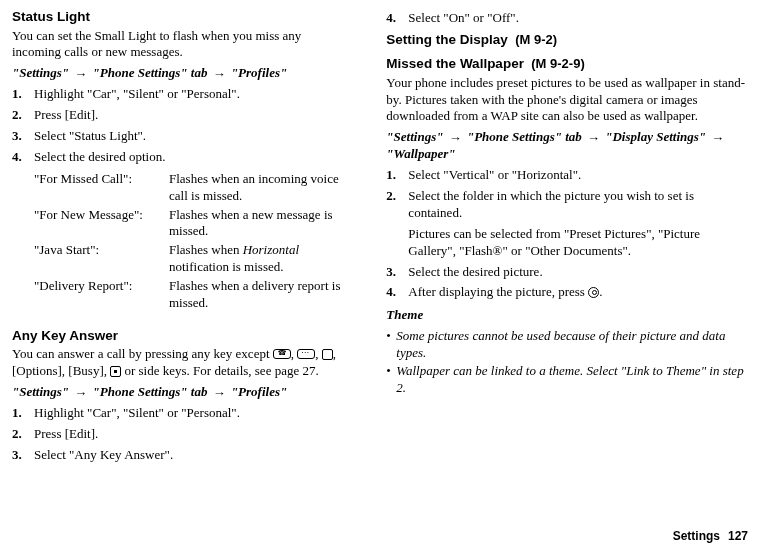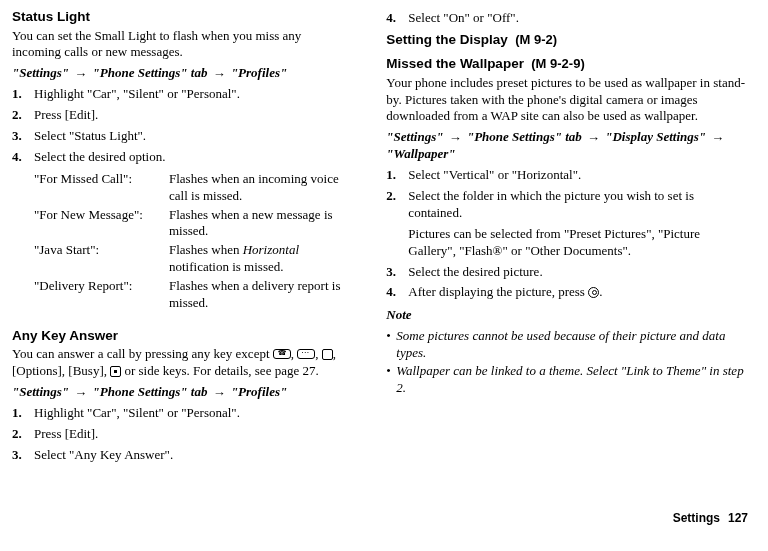--- a/index.html
+++ b/index.html
@@ -31,21 +31,21 @@
   .keyicon.sq.dot::after { content:""; position:absolute; width:3px; height:3px; background:#000; top:3px; left:3px; }
   .keyicon.phone::after { content:"☎"; font-size:7px; position:absolute; top:-1px; left:4px; }
   .keyicon.msg::after { content:"⋯"; font-size:8px; position:absolute; top:-2px; left:3px; letter-spacing:-1px; }
   .circkey { display:inline-block; width:11px; height:11px; border:1px solid #000; border-radius:50%; position:relative; vertical-align:middle; top:-1px; }
   .circkey::after { content:""; position:absolute; width:3px; height:3px; border:1px solid #000; border-radius:50%; top:2.5px; left:2.5px; }
   .menucode { font-family: Arial, Helvetica, sans-serif; font-weight: bold; font-size: 13px; }
   .note-hd { font-style: italic; font-weight: bold; margin-top: 6px; }
   ul.note { list-style: none; padding-left: 0; }
   ul.note li { display:flex; font-style: italic; margin: 1px 0; }
   ul.note li .bul { width: 10px; flex:none; font-style: normal; }
-  .footer { position: absolute; bottom: 24px; right: 20px; font-family: Arial, Helvetica, sans-serif; font-size: 12px; font-weight: bold; }
+  .footer { position: absolute; bottom: 6px; right: 20px; font-family: Arial, Helvetica, sans-serif; font-size: 12px; font-weight: bold; }
   .footer .pn { margin-left: 8px; }
 </style>
 </head>
 <body>
 
 <div class="cols">
 
   <div class="col">
 
     <h3 class="sect">Status Light</h3>
@@ -167,21 +167,21 @@
           <span class="li-body">Select the desired picture.</span>
         </li>
       <li>
           <span class="num">4.</span>
           <span class="li-body">
         <span>After displaying the picture, press </span><span class="circkey"></span><span>.</span>
       </span>
         </li>
     </ol>
 
-    <p class="note-hd">Note</p>
+    <p class="note-hd">Theme</p>
     <ul class="note">
       <li>
           <span class="bul">•</span>
           <span>Some pictures cannot be used because of their picture and data types.</span>
         </li>
       <li>
           <span class="bul">•</span>
           <span>Wallpaper can be linked to a theme. Select "Link to Theme" in step 2.</span>
         </li>
     </ul>

